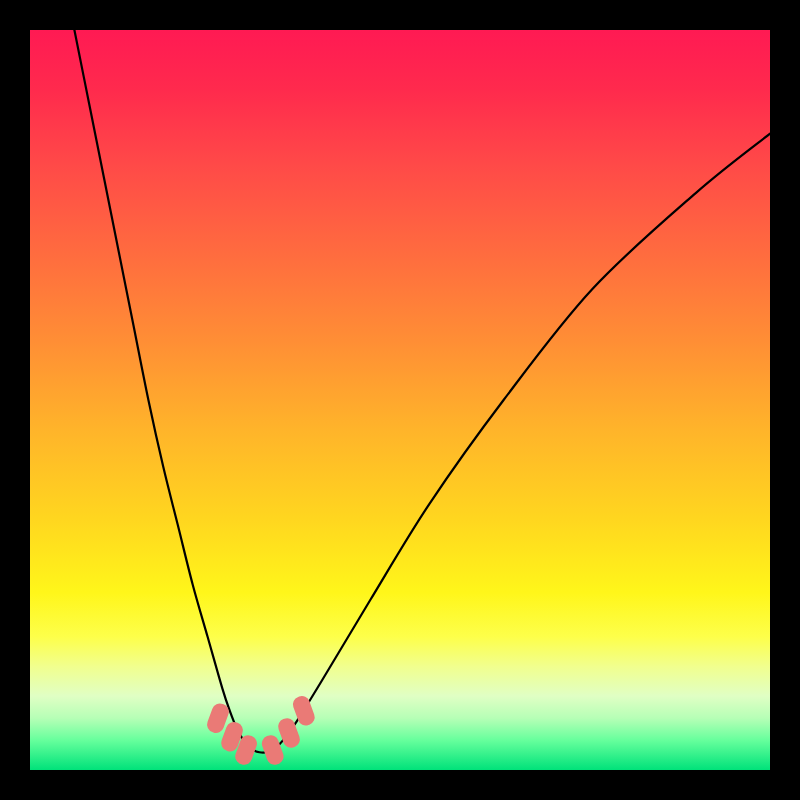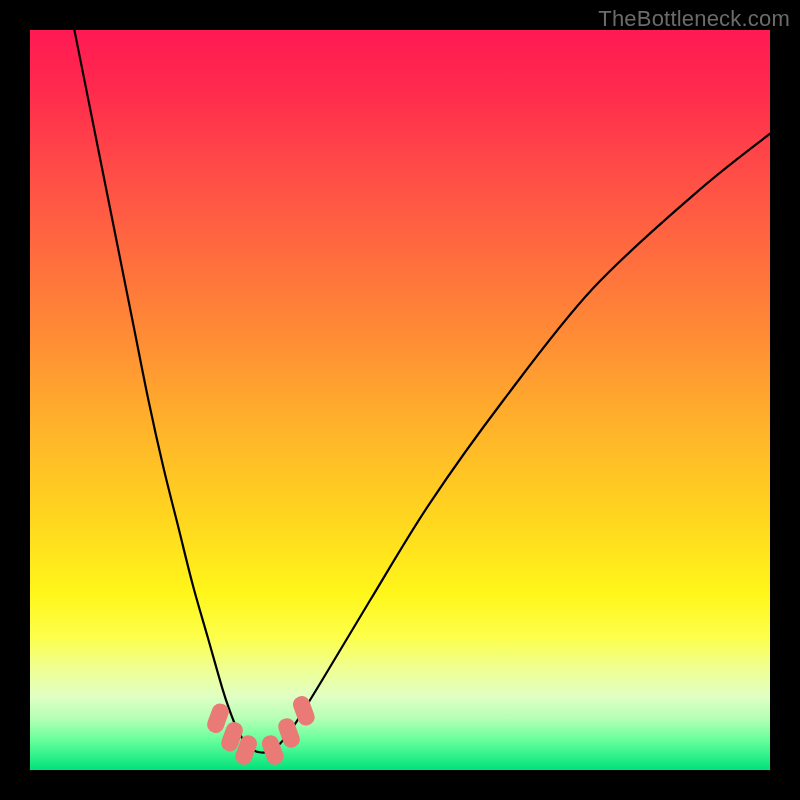--- a/index.html
+++ b/index.html
@@ -58,21 +58,20 @@
     top: 0;
     width: 740px;
     height: 740px;
     overflow: visible;
   }
 </style>
 </head>
 <body>
 
 <div class="frame">
-  <div class="watermark">TheBottleneck.com</div>
   <div class="plot">
     <svg class="curve" viewBox="0 0 740 740">
       <path id="curve-path" fill="none" stroke="#000000" stroke-width="2.2" stroke-linecap="round" d="M 44.40 0.00 C 46.87 12.33, 54.27 49.33, 59.20 74.00 C 64.13 98.67, 69.07 123.33, 74.00 148.00 C 78.93 172.67, 83.87 197.33, 88.80 222.00 C 93.73 246.67, 98.67 271.33, 103.60 296.00 C 108.53 320.67, 113.47 346.57, 118.40 370.00 C 123.33 393.43, 128.27 415.63, 133.20 436.60 C 138.13 457.57, 143.07 476.07, 148.00 495.80 C 152.93 515.53, 157.87 536.50, 162.80 555.00 C 167.73 573.50, 172.67 589.53, 177.60 606.80 C 182.53 624.07, 188.70 646.27, 192.40 658.60 C 196.10 670.93, 197.33 674.02, 199.80 680.80 C 202.27 687.58, 204.73 694.12, 207.20 699.30 C 209.67 704.48, 212.13 708.55, 214.60 711.88 C 217.07 715.21, 219.53 717.55, 222.00 719.28 C 224.47 721.01, 226.93 721.75, 229.40 722.24 C 231.87 722.73, 234.33 722.73, 236.80 722.24 C 239.27 721.75, 241.73 721.01, 244.20 719.28 C 246.67 717.55, 247.90 716.44, 251.60 711.88 C 255.30 707.32, 259.00 703.25, 266.40 691.90 C 273.80 680.55, 283.67 664.15, 296.00 643.80 C 308.33 623.45, 323.13 598.17, 340.40 569.80 C 357.67 541.43, 377.40 506.90, 399.60 473.60 C 421.80 440.30, 446.47 405.77, 473.60 370.00 C 500.73 334.23, 530.33 293.53, 562.40 259.00 C 594.47 224.47, 636.40 188.70, 666.00 162.80 C 695.60 136.90, 727.67 113.47, 740.00 103.60"></path>
       <g id="markers-group">
           <rect x="179.46" y="673.20" width="17" height="30" rx="8" ry="8" fill="#ea7a76" transform="rotate(20 187.96 688.20)"></rect>
           <rect x="193.52" y="691.70" width="17" height="30" rx="8" ry="8" fill="#ea7a76" transform="rotate(20 202.02 706.70)"></rect>
           <rect x="207.58" y="705.02" width="17" height="30" rx="8" ry="8" fill="#ea7a76" transform="rotate(20 216.08 720.02)"></rect>
           <rect x="234.22" y="705.02" width="17" height="30" rx="8" ry="8" fill="#ea7a76" transform="rotate(-20 242.72 720.02)"></rect>
           <rect x="250.50" y="688.00" width="17" height="30" rx="8" ry="8" fill="#ea7a76" transform="rotate(-20 259.00 703.00)"></rect>
           <rect x="265.30" y="665.80" width="17" height="30" rx="8" ry="8" fill="#ea7a76" transform="rotate(-20 273.80 680.80)"></rect>

